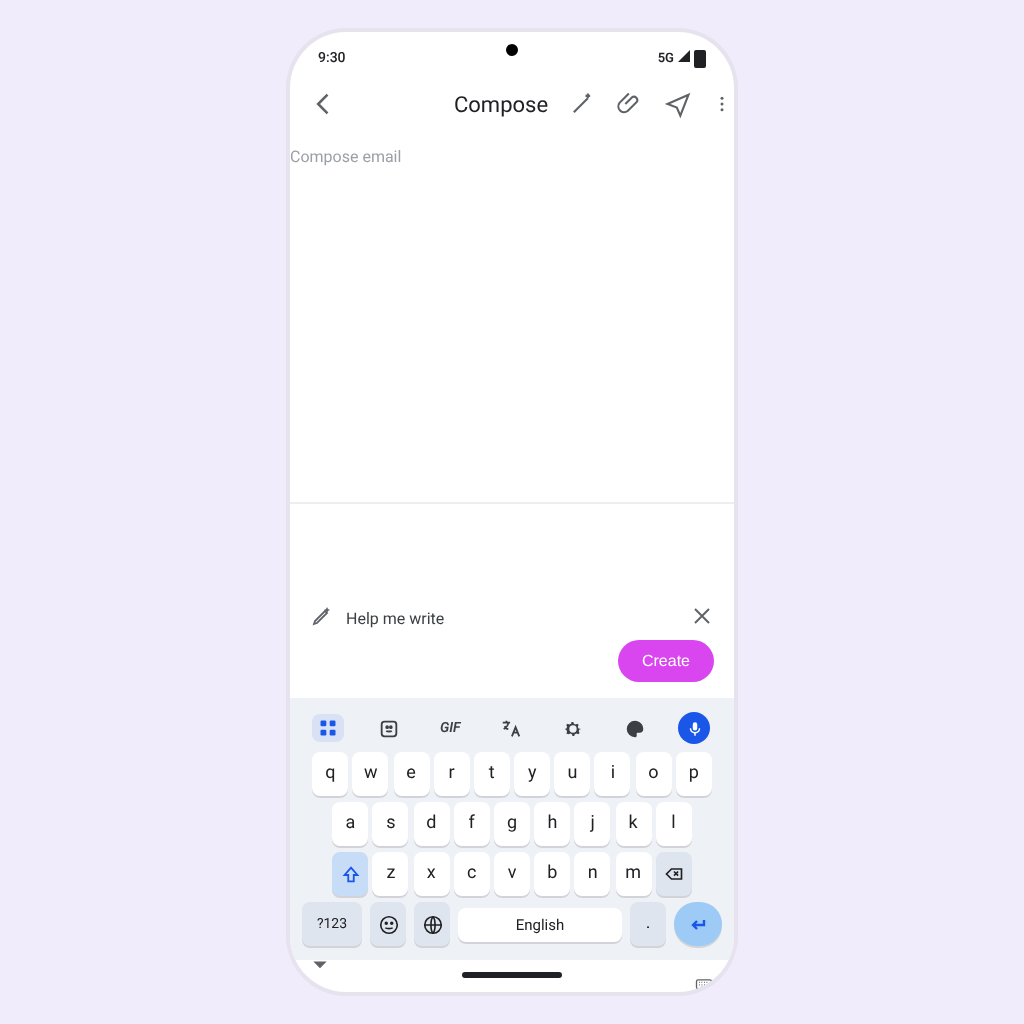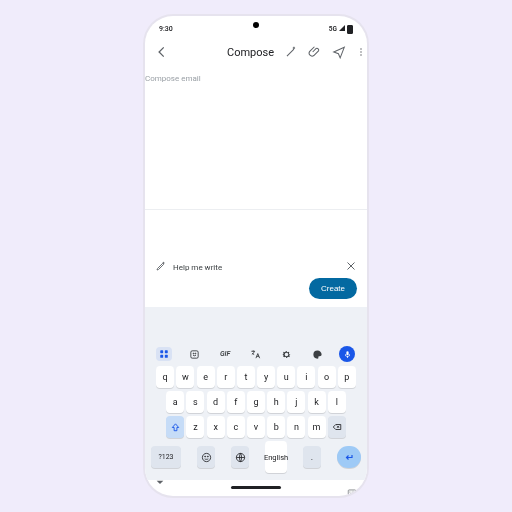--- a/index.html
+++ b/index.html
@@ -112,39 +112,38 @@
     width:1px; height:9px;
     background:#1a73e8;
     margin-left:1px;
   }
   .hmw-actions {
     display:flex;
     justify-content:flex-end;
     padding: 0 10px 8px 10px;
   }
   .create-btn {
-    background:#0369a1;
+    background:#d946ef;
     color:#fff;
     font-size:8px;
     font-weight:500;
     padding:6px 12px;
     border-radius: 14px;
     border:none;
   }
   
   .kbd {
     background:#eef1f6;
     padding:4px 3px 4px 3px;
   }
   .kbd-suggest {
     display:flex;
     align-items:center;
     justify-content:space-around;
     padding:3px 2px 4px 2px;
-    margin-top:32px;
   }
   .sug {
     width:18px;height:14px;
     display:flex;align-items:center;justify-content:center;
     color:#3c4043;
     font-size:7px;
     font-weight:600;
   }
   .sug.chip { background:#d9e2f4; border-radius:4px; color:#1a57e8; width:16px;height:14px; }
   .krow { display:flex; justify-content:center; gap:2.2px; margin-bottom:3px; }
@@ -153,22 +152,22 @@
     border-radius:4px;
     box-shadow: 0 1px 0 rgba(0,0,0,0.12);
     width:18px;height:22px;
     display:flex;align-items:center;justify-content:center;
     font-size:9px;
     color:#202124;
   }
   .key.mod { background:#dfe5ee; }
   .key.accent { background:#c6dcf7; }
   .key.wide { width:30px; font-size:7px; }
-  .key.space { flex:1; height:32px; font-size:7.5px; }
-  .krow.bottom { gap:16px; padding:0 3px; align-items:center; }
+  .key.space { flex:1; height:17px; font-size:7.5px; }
+  .krow.bottom { gap:4px; padding:0 3px; align-items:center; }
   .bsrow { padding:0; }
   .nav {
     display:flex;
     justify-content:space-between;
     align-items:center;
     padding:2px 10px 4px 10px;
   }
   .nav .handle {
     width:50px;height:3px;border-radius:2px;background:#202124;
     margin:0 auto;

